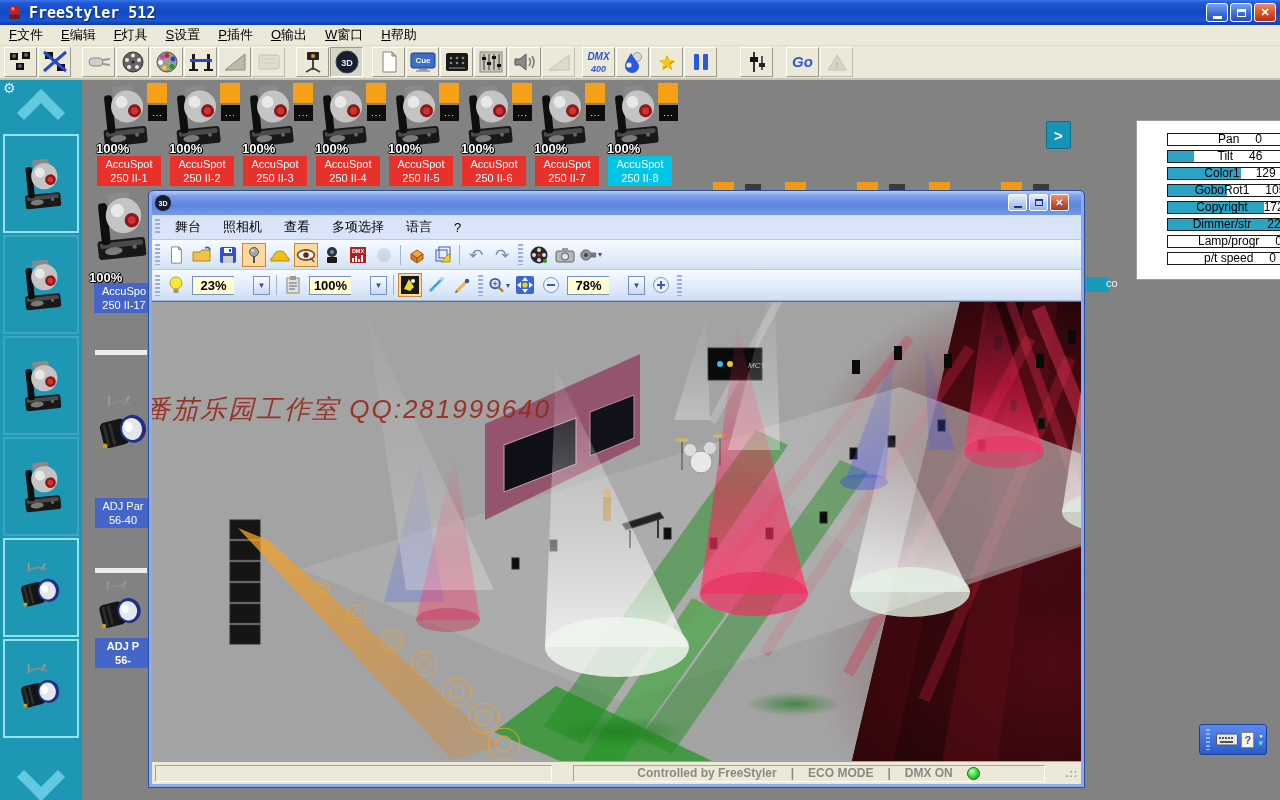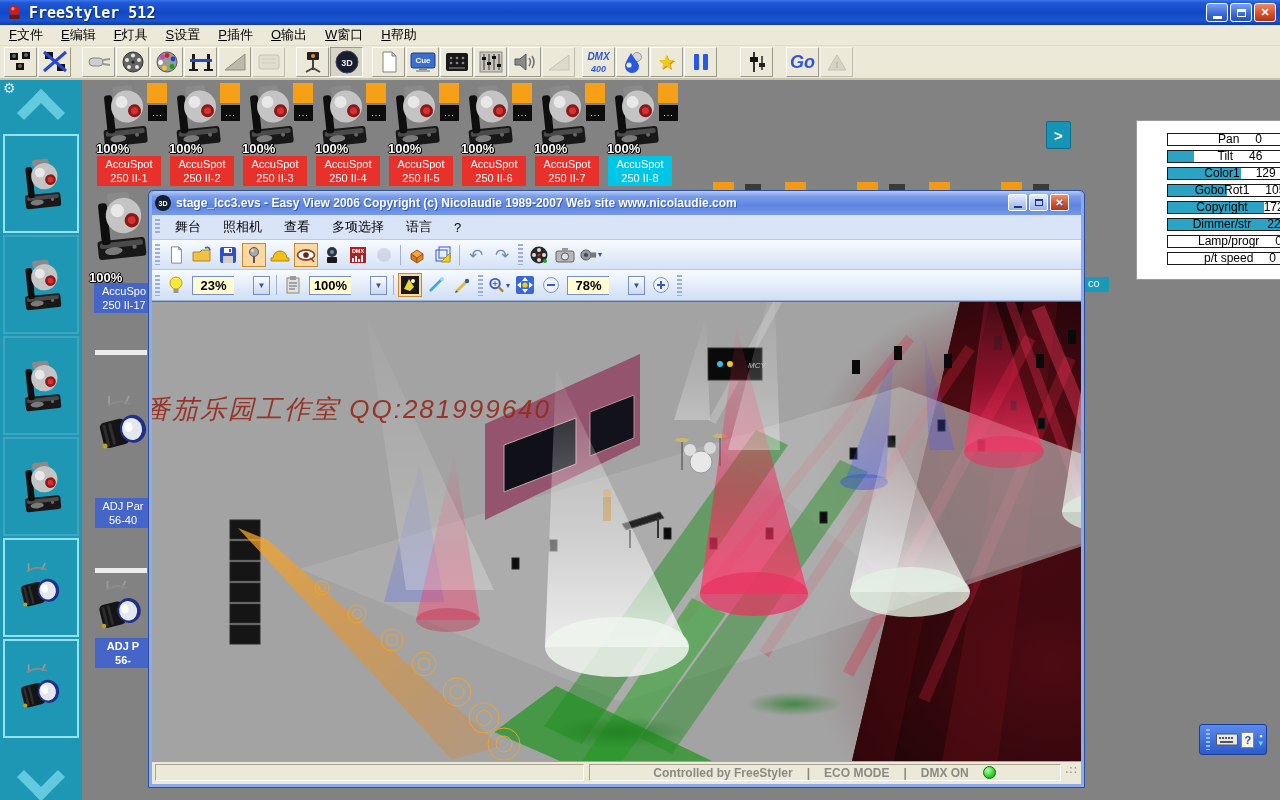--- a/index.html
+++ b/index.html
@@ -99,42 +99,42 @@
   .combo .cf{width:42px;height:19px;background:#fffbd2;border:1px solid #7890c8;border-right:none;
     display:flex;align-items:center;justify-content:center;font:bold 13px "Liberation Sans",sans-serif;}
   .combo .cb{width:17px;height:19px;border:1px solid #7890c8;background:linear-gradient(180deg,#fdfeff,#c9d9f2);
     display:flex;align-items:center;justify-content:center;color:#3050a0;font-size:8px;}
 
   .ev-view{position:relative;flex:1;background:#a3a3a3;overflow:hidden;border-top:1px solid #4a6fc0;font-style:italic;}
   .stage{position:absolute;left:0;top:0;}
   .watermark{position:absolute;left:-8px;top:90px;z-index:3;white-space:nowrap;
     font-size:26px;letter-spacing:2px;color:rgba(148,42,28,.92);}
 
-  .ev-status{height:22px;background:#ece9d8;display:flex;padding:2px 3px;gap:5px;}
+  .ev-status{height:22px;background:#ece9d8;display:flex;align-items:center;padding:2px 3px;gap:21px;}
   .seg{height:17px;border:1px solid;border-color:#a8a494 #fff #fff #a8a494;display:flex;align-items:center;}
   .seg1{flex:1;}
   .seg2{width:472px;justify-content:center;gap:14px;color:#8a8a84;font:bold 12px "DejaVu Sans Mono",monospace;}
   .led{width:13px;height:13px;border-radius:50%;border:1px solid #0a6a0a;
     background:radial-gradient(circle at 35% 30%,#b4ffb4,#35d435 55%,#0f9a0f);}
   .sgrip{color:#9a9688;font:bold 10px "Liberation Sans",sans-serif;letter-spacing:1px;}
 
   
   .expand{position:absolute;left:1046px;top:121px;width:25px;height:28px;background:#1694b6;
     border:1px solid #0c6d8c;border-radius:2px;color:#fff;font:bold 15px "Liberation Sans",sans-serif;
     display:flex;align-items:center;justify-content:center;z-index:20;}
   .chpanel{position:absolute;left:1136px;top:120px;width:208px;height:160px;background:#fff;
     border:1px solid #9a9a9a;z-index:20;padding:12px 0 0 30px;}
   .srow{display:flex;margin-bottom:4px;height:13px;}
   .strack{position:relative;width:146px;height:13px;border:1px solid #1a1a1a;background:#fff;}
   .sfill{position:absolute;left:0;top:0;bottom:0;background:#2ba3c4;}
   .stext{position:absolute;left:0;right:0;top:-2px;display:flex;justify-content:center;gap:16px;
     font-size:12px;color:#000;line-height:15px;}
   .sbtn{width:24px;height:12px;margin:3px 0 0 6px;background:#e6e2d6;border:1px solid;border-color:#fff #8a8a7a #8a8a7a #fff;}
   .cofrag{position:absolute;left:1085px;top:277px;width:24px;height:15px;background:#189ab8;color:#e8f8fc;
-    font-size:11px;padding-left:3px;z-index:4;}
+    font-size:11px;padding-left:21px;z-index:4;}
 
   
   .minibar{position:absolute;left:1199px;top:724px;width:68px;height:31px;z-index:30;
     background:linear-gradient(180deg,#5a8af0,#2a5bc8);border:1px solid #1a3f9a;border-radius:3px;
     display:flex;align-items:center;padding:0 3px;gap:3px;}
   .minibar .gripv{background:repeating-linear-gradient(180deg,#9ab8f4 0 2px,transparent 2px 4px);}
   .mico{display:flex;align-items:center;justify-content:center;}
   .helpbox{width:15px;height:16px;background:#f8f6e0;border:1px solid #888;color:#2a50c0;
     font:bold 11px "Liberation Sans",sans-serif;display:flex;align-items:center;justify-content:center;}
   .spin{display:flex;flex-direction:column;align-items:center;line-height:7px;margin-left:1px;}
@@ -353,21 +353,21 @@
           <svg width="26" height="24" viewBox="0 0 26 24">
             <line x1="10" y1="2" x2="10" y2="22" stroke="#333" stroke-width="2"></line>
             <rect x="6" y="7" width="8" height="5" fill="#111"></rect>
             <line x1="18" y1="6" x2="18" y2="20" stroke="#555" stroke-width="2"></line>
             <rect x="15" y="13" width="6" height="4" fill="#222"></rect>
           </svg>
         </div>
     </div>
     <div class="tgrp" style="margin-left:12px;">
       <div class="tb">
-          <span class="txtic" style="font-size:18px;">Go</span>
+          <span class="txtic" style="font-size:15px;">Go</span>
         </div>
       <div class="tb dis">
           <svg width="26" height="24" viewBox="0 0 26 24">
             <polygon points="4,20 13,5 22,20" fill="#c6c2b6" stroke="#a8a49a"></polygon>
             <text x="13" y="18" text-anchor="middle" font-size="9" fill="#8a8678" font-weight="bold">!</text>
           </svg>
         </div>
     </div>
   </div>
 
@@ -650,21 +650,20 @@
   <div class="sliver" style="left:857px;top:182px;width:21px;height:8px;background:#f09a18;"></div>
   <div class="sliver" style="left:929px;top:182px;width:21px;height:8px;background:#f09a18;"></div>
   <div class="sliver" style="left:1001px;top:182px;width:21px;height:8px;background:#f09a18;"></div>
   <div class="sliver" style="left:745px;top:184px;width:16px;height:6px;background:#3a3a3a;"></div>
   <div class="sliver" style="left:889px;top:184px;width:16px;height:6px;background:#3a3a3a;"></div>
   <div class="sliver" style="left:1033px;top:184px;width:16px;height:6px;background:#3a3a3a;"></div>
 
   <div class="ev">
     <div class="ev-title">
       <span class="ev-ico">3D</span>
-      <span>stage_lcc3.evs - Easy View 2006    Copyright (c) Nicolaudie 1989-2007    Web site www.nicolaudie.com</span>
       <div class="ev-btns">
         <div class="evb">
             <span class="minbar"></span>
           </div>
         <div class="evb">
             <span class="rest"></span>
           </div>
         <div class="evb close">✕</div>
       </div>
     </div>

